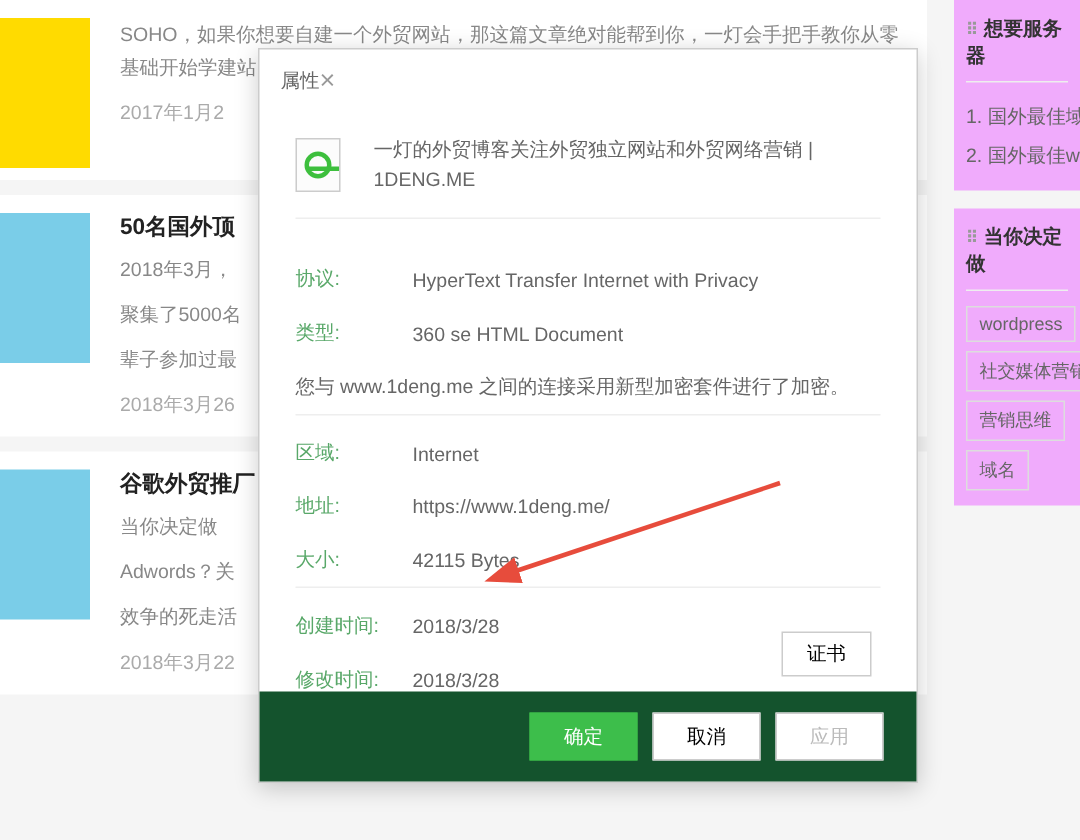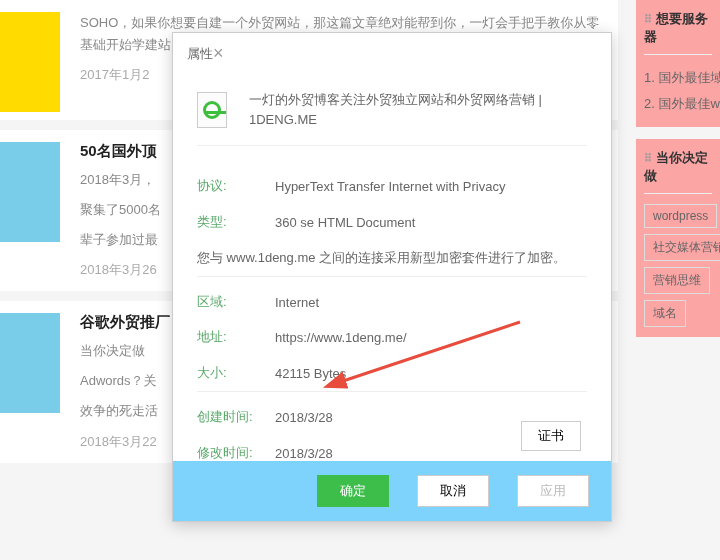--- a/index.html
+++ b/index.html
@@ -7,40 +7,40 @@
 .page{display:flex;padding:0}
 .main{flex:1;padding:0 10px 0 0}
 .article{background:#fff;margin-bottom:10px;padding:12px;position:relative;min-height:120px}
 .article .thumb{width:60px;height:100px;background:#ffdb00;position:absolute;left:0;top:12px}
 .article .thumb.blue{background:#7acde8}
 .article .content{margin-left:68px}
 .article p{color:#888;font-size:13px;line-height:1.7;margin-bottom:8px}
 .article h3{font-size:15px;font-weight:bold;color:#222;margin-bottom:8px}
 .article .date{color:#aaa;font-size:13px;margin-top:10px}
 .sidebar{width:92px;padding-left:8px}
-.widget{background:#fca5a5;margin-bottom:12px;padding:10px 8px}
+.widget{background:#f0abfc;margin-bottom:12px;padding:10px 8px}
 .widget-title{font-size:13px;font-weight:bold;margin-bottom:10px;padding-bottom:8px;border-bottom:1px solid #eee}
 .widget-title::before{content:"⠿";color:#999;margin-right:4px;font-size:11px}
 .widget ol{list-style:none}
 .widget li{color:#666;font-size:13px;padding:4px 0;white-space:nowrap}
 .tags{display:flex;flex-wrap:wrap;gap:6px}
 .tag{border:1px solid #ddd;padding:4px 8px;font-size:12px;color:#666;white-space:nowrap}
 .dialog{position:absolute;left:172px;top:32px;width:440px;height:490px;background:#fff;border:1px solid #ccc;box-shadow:0 3px 15px rgba(0,0,0,0.2)}
 .dialog-header{display:flex;justify-content:flex-start;align-items:center;padding:10px 14px;color:#666}
 .dialog-close{cursor:pointer;font-size:18px;color:#999}
 .dialog-body{padding:8px 24px}
 .dialog-row{display:flex;padding:8px 0;font-size:13px}
 .dialog-row.top{align-items:center;border-bottom:1px solid #eee;padding-bottom:16px;margin-bottom:23px}
 .dialog-row.sep{border-bottom:1px solid #eee;margin-bottom:8px}
 .ie-icon{width:30px;height:36px;border:1px solid #ccc;display:flex;align-items:center;justify-content:center;margin-right:22px;background:#fcfcfc}
 .ie-icon-inner{width:18px;height:18px;border:3px solid #3dbf3d;border-radius:50%;position:relative}
 .ie-icon-inner::after{content:"";position:absolute;width:22px;height:3px;background:#3dbf3d;top:7px;left:-2px}
 .label-col{width:78px;color:#59a869;flex-shrink:0}
 .val-col{color:#666;flex:1;line-height:1.5;position:relative}
-.dialog-footer{position:absolute;bottom:0;left:0;right:0;padding:14px 22px;background:#7dd3fc;display:flex;justify-content:flex-end;gap:28px}
+.dialog-footer{position:absolute;bottom:0;left:0;right:0;padding:14px 22px;background:#14532d;display:flex;justify-content:flex-end;gap:10px}
 .btn{padding:6px 22px;font-size:13px;border:1px solid #ccc;background:#fff;cursor:pointer}
 .btn-ok{background:#3dbe4b;color:#fff;border-color:#3dbe4b}
 .btn-disabled{color:#bbb;cursor:default}
 .cert-btn{position:absolute;right:30px;top:388px;padding:5px 16px;border:1px solid #ccc;background:#fff;font-size:13px;cursor:pointer}
 .arrow{position:absolute;left:330px;top:362px;pointer-events:none}
 .arrow svg{overflow:visible}
 </style>
 </head>
 <body>
 

